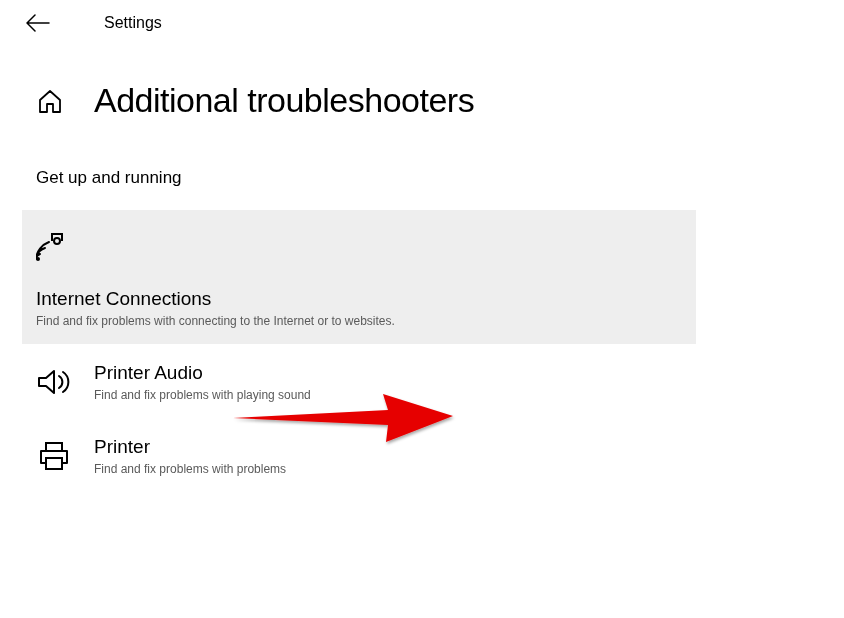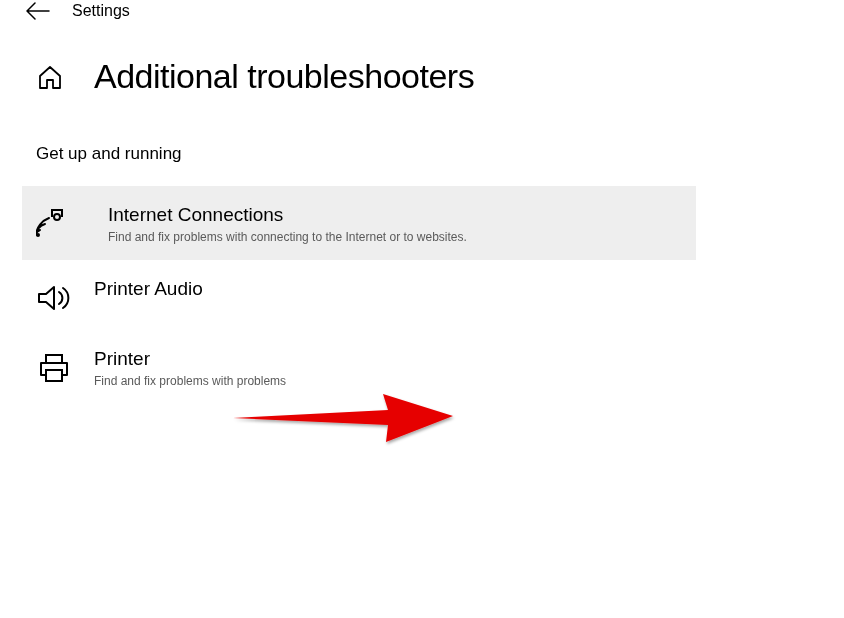--- a/index.html
+++ b/index.html
@@ -7,22 +7,22 @@
       font-family: "Segoe UI", -apple-system, sans-serif;
       background: #ffffff;
       color: #000000;
       width: 844px;
       height: 618px;
       overflow: hidden;
     }
     .header {
       display: flex;
       align-items: flex-start;
-      padding: 2px 26px;
-      gap: 22px;
+      padding: 14px 26px;
+      gap: 54px;
     }
     .back-btn {
       cursor: pointer;
       display: flex;
       align-items: center;
       justify-content: center;
     }
     .app-title {
       font-size: 16px;
       font-weight: 400;
@@ -62,22 +62,23 @@
       width: 674px;
     }
     .troubleshooter-item.selected {
       background: #eeeeee;
       flex-direction: column;
       gap: 0;
     }
     .troubleshooter-item.selected .item-row {
       display: flex;
       align-items: flex-start;
-      gap: 36px;
+      gap: 22px;
       width: 100%;
+      flex-direction: column;
     }
     .item-icon {
       flex-shrink: 0;
       width: 36px;
       height: 36px;
       display: flex;
       align-items: center;
       justify-content: center;
       margin-top: 2px;
     }
@@ -162,20 +163,21 @@
 
     <div class="troubleshooter-item">
       <div class="item-icon">
         <svg width="36" height="36" viewBox="0 0 36 36">
           <path d="M3 14 L3 22 L10 22 L18 29 L18 7 L10 14 Z" stroke="#000" stroke-width="2" fill="none" stroke-linejoin="round"></path>
           <path d="M23 12 A 7 7 0 0 1 23 24 M27 8 A 12 12 0 0 1 27 28" stroke="#000" stroke-width="2" fill="none" stroke-linecap="round"></path>
         </svg>
       </div>
       <div class="item-content">
         <div class="item-title">Printer Audio</div>
+        <div class="item-description">Find and fix problems with playing sound</div>
       </div>
     </div>
 
     <div class="troubleshooter-item">
       <div class="item-icon">
         <svg width="36" height="36" viewBox="0 0 36 36">
           <rect x="10" y="5" width="16" height="8" stroke="#000" stroke-width="2" fill="none"></rect>
           <path d="M5 13 L31 13 L31 25 L26 25 L26 20 L10 20 L10 25 L5 25 Z" stroke="#000" stroke-width="2" fill="none" stroke-linejoin="round"></path>
           <rect x="10" y="20" width="16" height="11" stroke="#000" stroke-width="2" fill="none"></rect>
         </svg>

